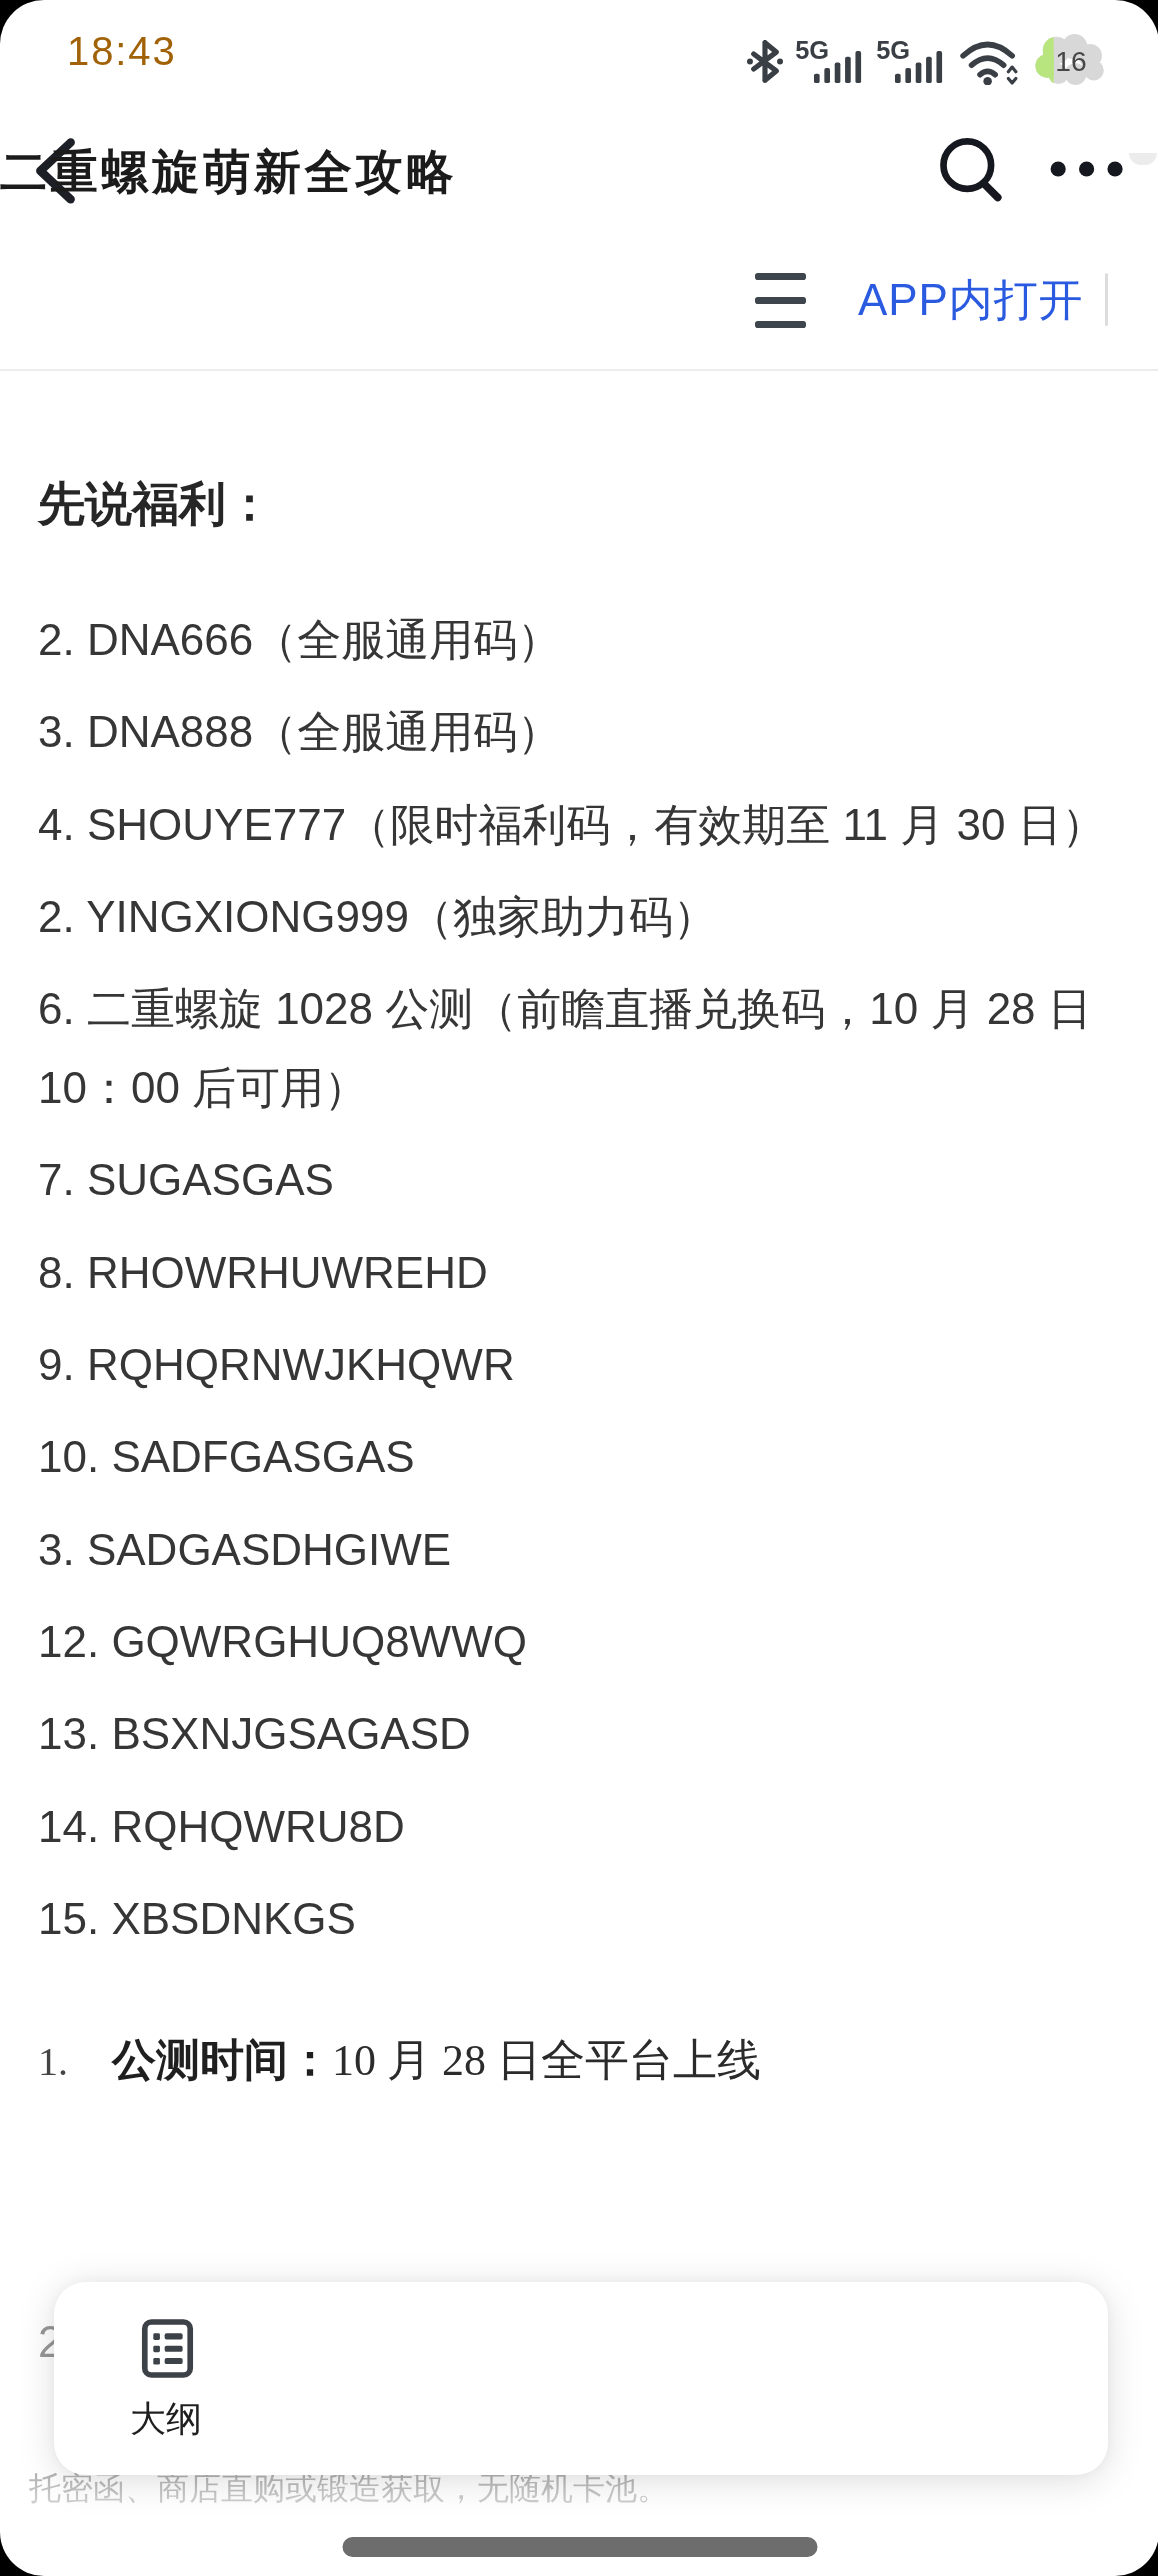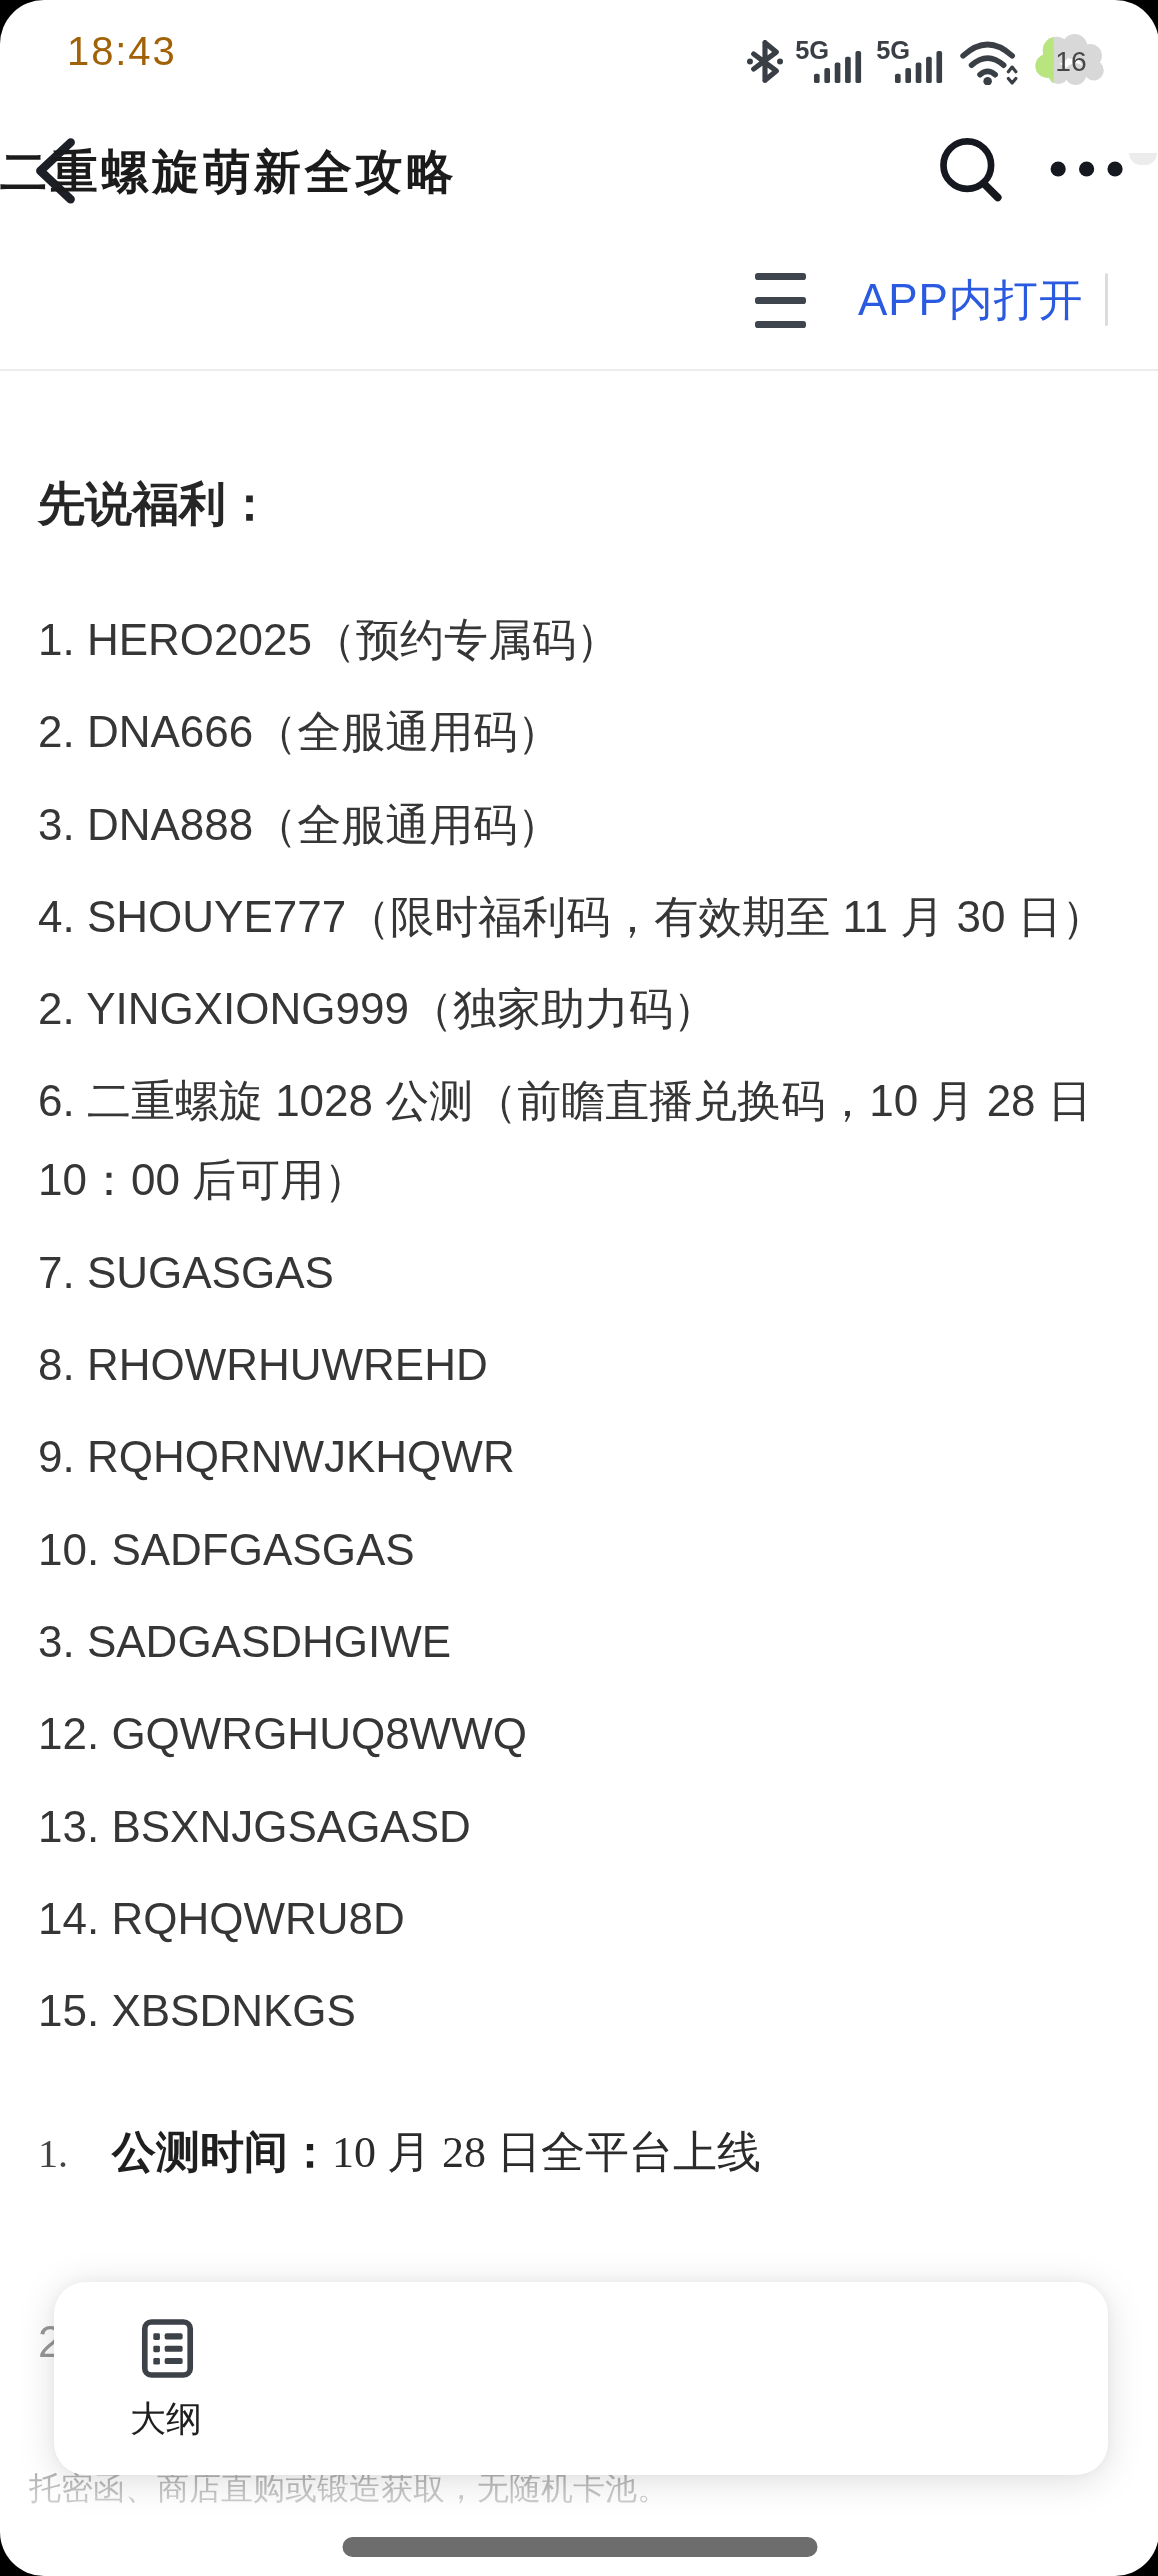--- a/index.html
+++ b/index.html
@@ -152,21 +152,20 @@
         <i></i>
       </div>
     <div class="open-app">APP内打开</div>
     <div class="vsep"></div>
   </div>
   <div class="scroll-thumb"></div>
 
   <div class="article">
     <h2>先说福利：</h2>
     <div class="codes">
-        <p>1. HERO2025（预约专属码）</p>
         <p>2. DNA666（全服通用码）</p>
         <p>3. DNA888（全服通用码）</p>
         <p>4. SHOUYE777（限时福利码，有效期至 11 月 30 日）</p>
         <p>2. YINGXIONG999（独家助力码）</p>
         <p>6. 二重螺旋 1028 公测（前瞻直播兑换码，10 月 28 日 10：00 后可用）</p>
         <p>7. SUGASGAS</p>
         <p>8. RHOWRHUWREHD</p>
         <p>9. RQHQRNWJKHQWR</p>
         <p>10. SADFGASGAS</p>
         <p>3. SADGASDHGIWE</p>

